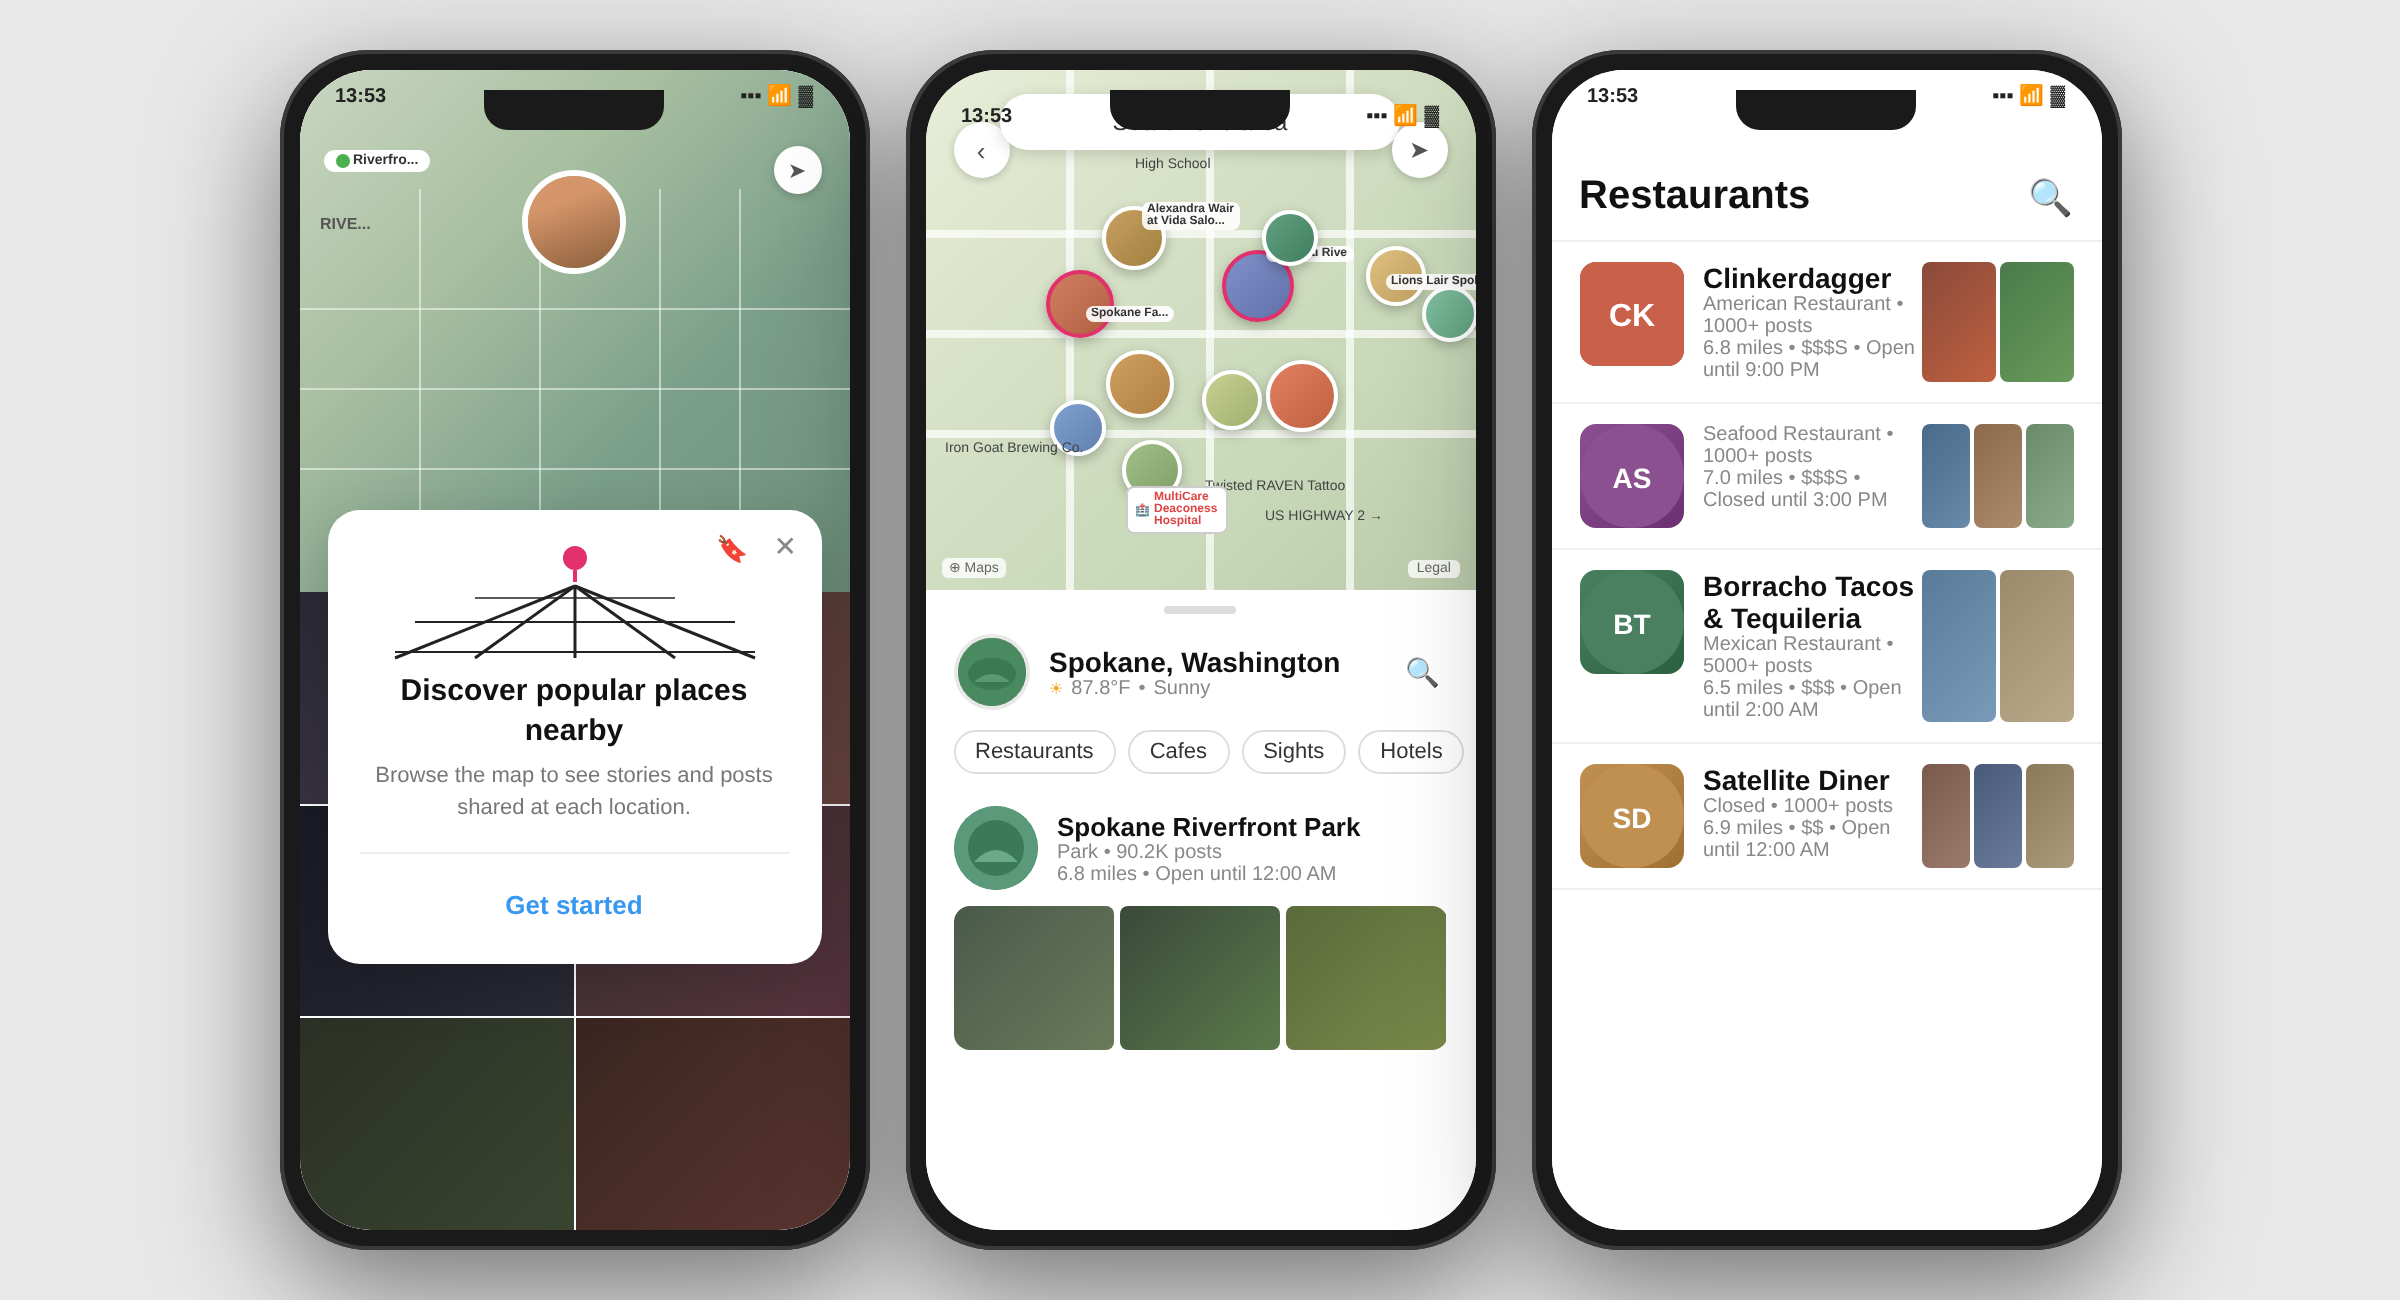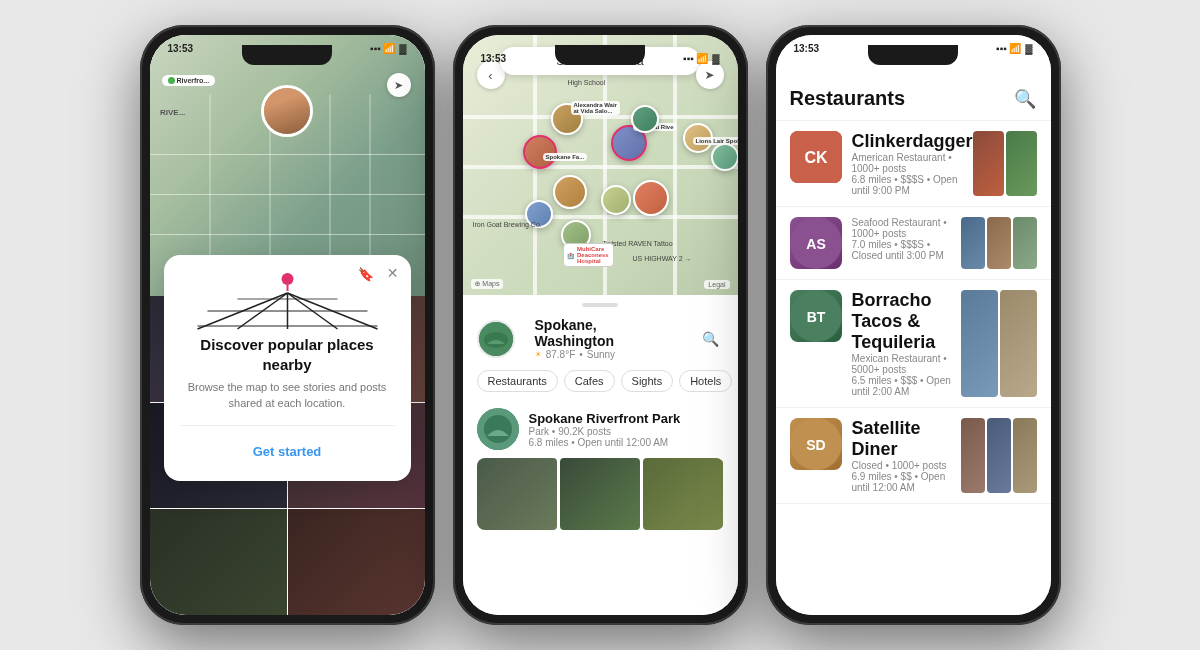--- a/index.html
+++ b/index.html
@@ -325,21 +325,21 @@
     .handle-bar {
       width: 36px; height: 4px;
       background: #ddd;
       border-radius: 2px;
       margin: 8px auto 4px;
     }
     .location-row {
       display: flex;
       align-items: center;
       padding: 6px 14px;
-      gap: 20px;
+      gap: 10px;
     }
     .location-avatar {
       width: 38px; height: 38px;
       border-radius: 50%;
       background: linear-gradient(135deg, #4a8c6a, #2a6c4a);
       border: 2px solid #e8e8e8;
       flex-shrink: 0;
       overflow: hidden;
       display: flex; align-items: center; justify-content: center;
     }
@@ -460,21 +460,21 @@
       margin: 10px 10px 10px 14px;
       border-radius: 8px;
       flex-shrink: 0;
       overflow: hidden;
     }
     .rest-info {
       flex: 1;
       padding: 10px 0;
     }
     .rest-name {
-      font-size: 18px;
+      font-size: 14px;
       font-weight: 700;
       color: #111;
     }
     .rest-type {
       font-size: 10px;
       color: #888;
     }
     .rest-details {
       font-size: 10px;
       color: #888;

